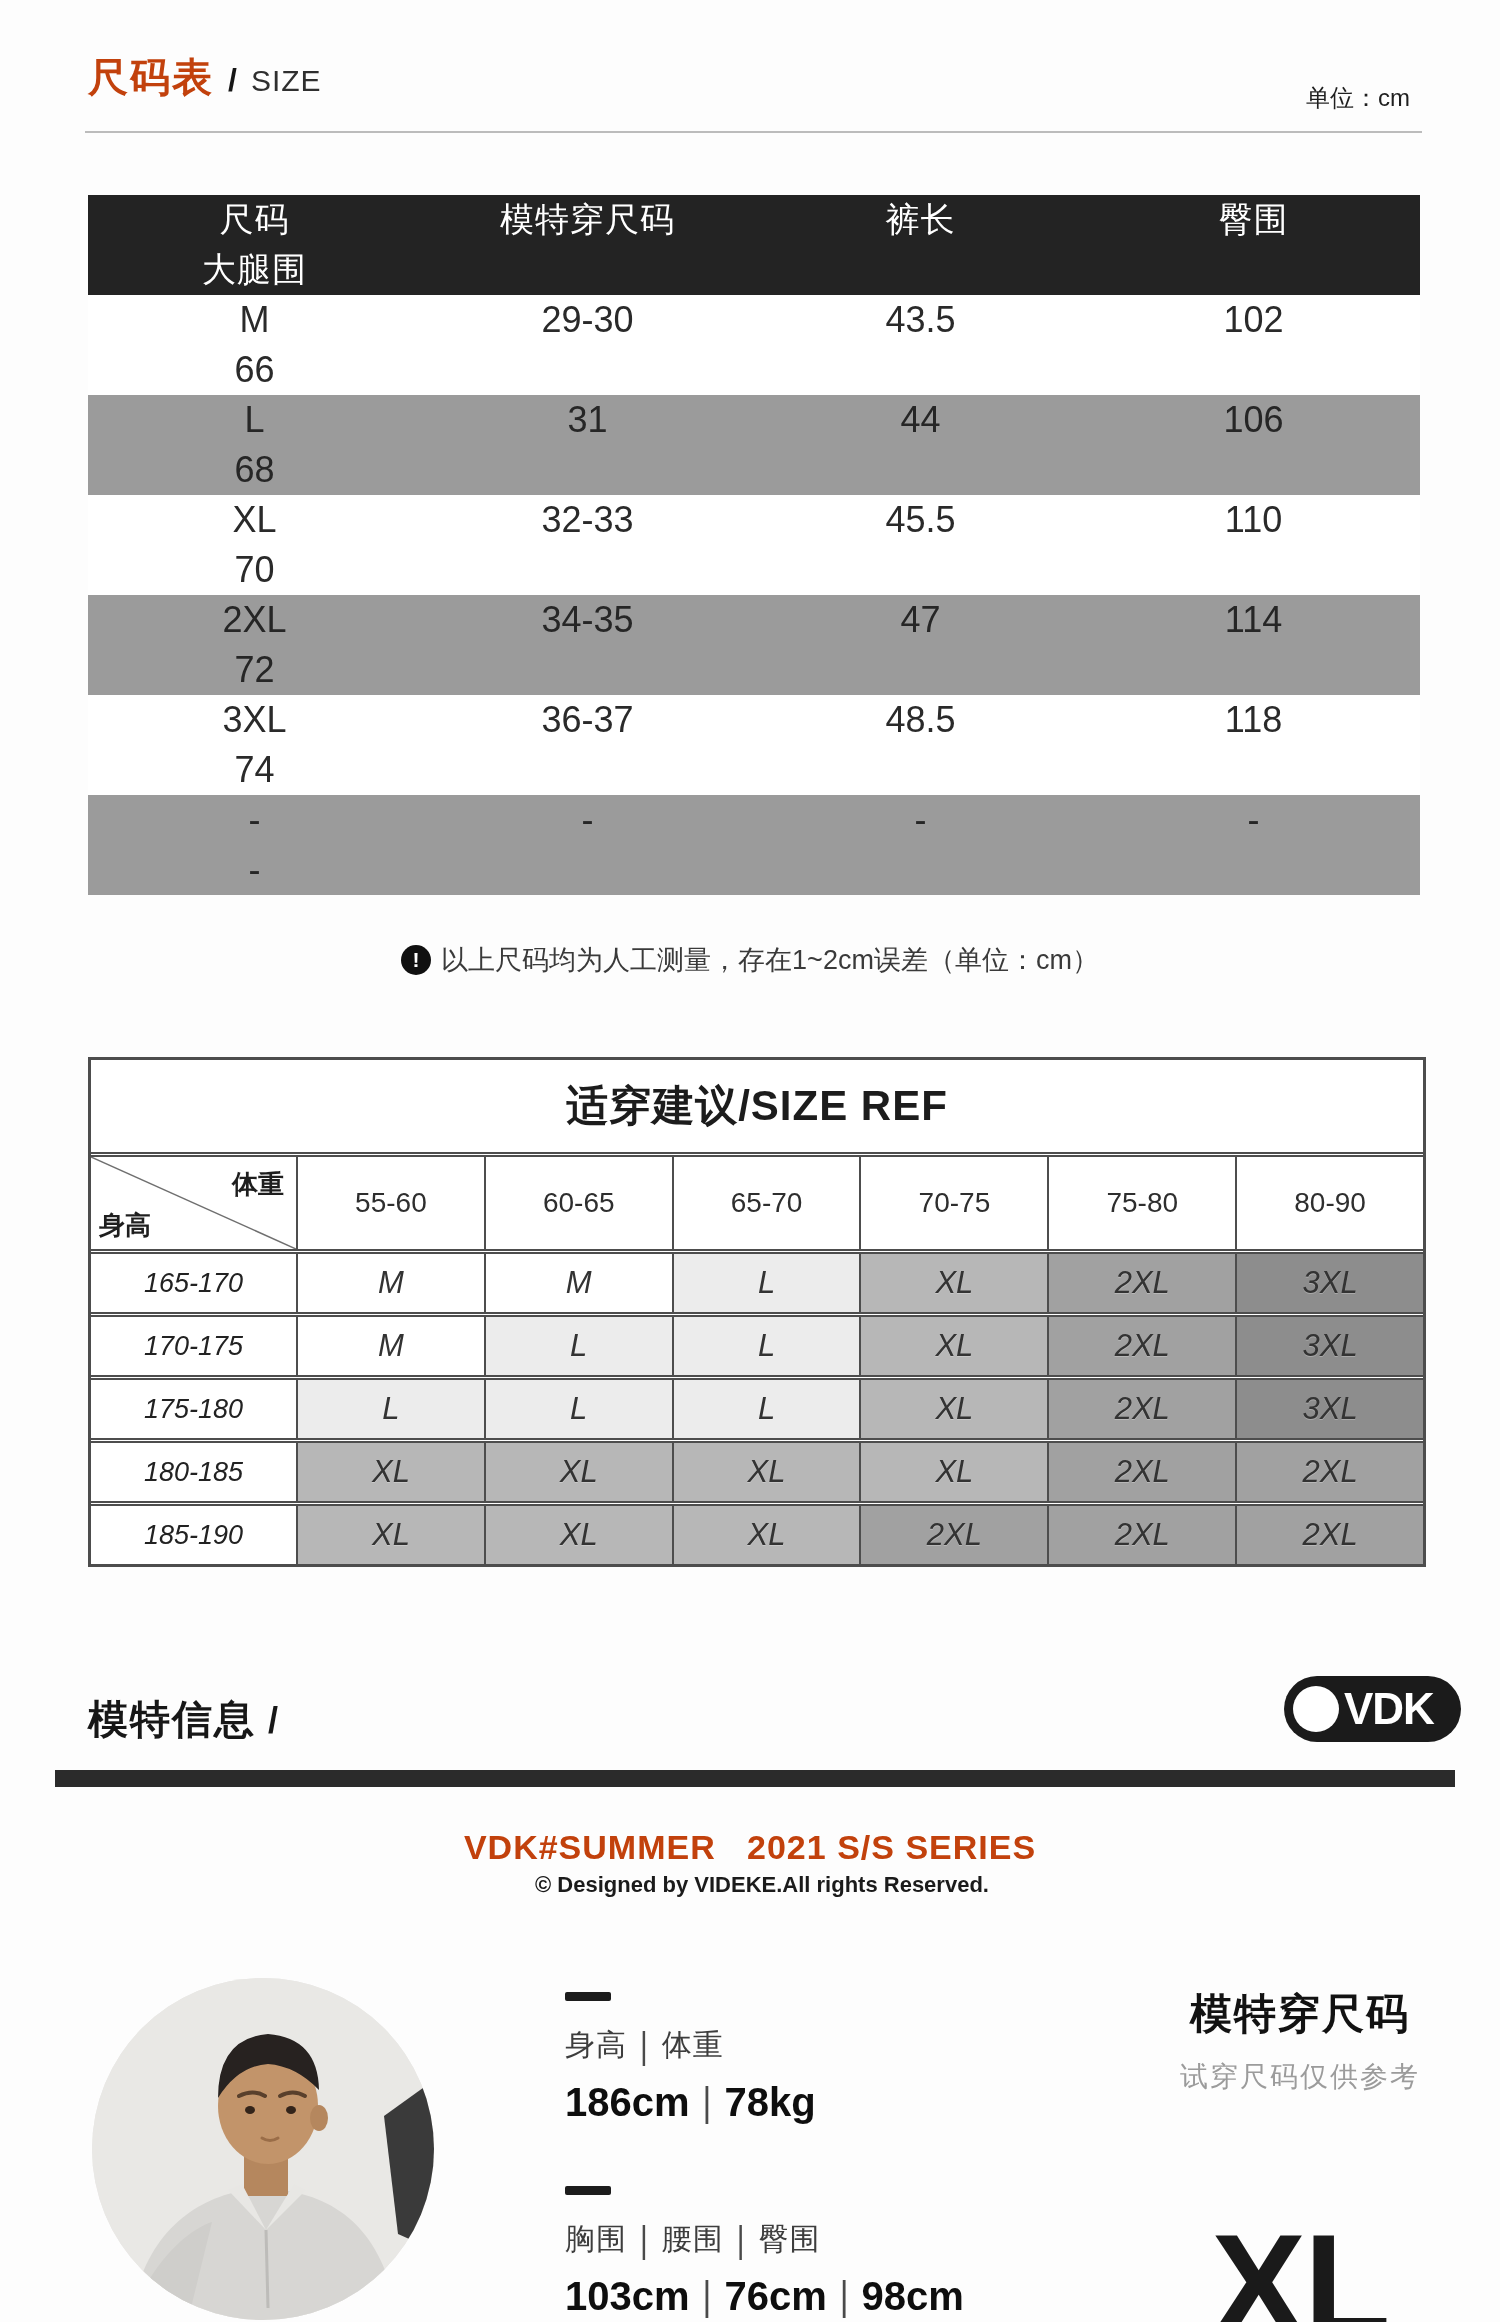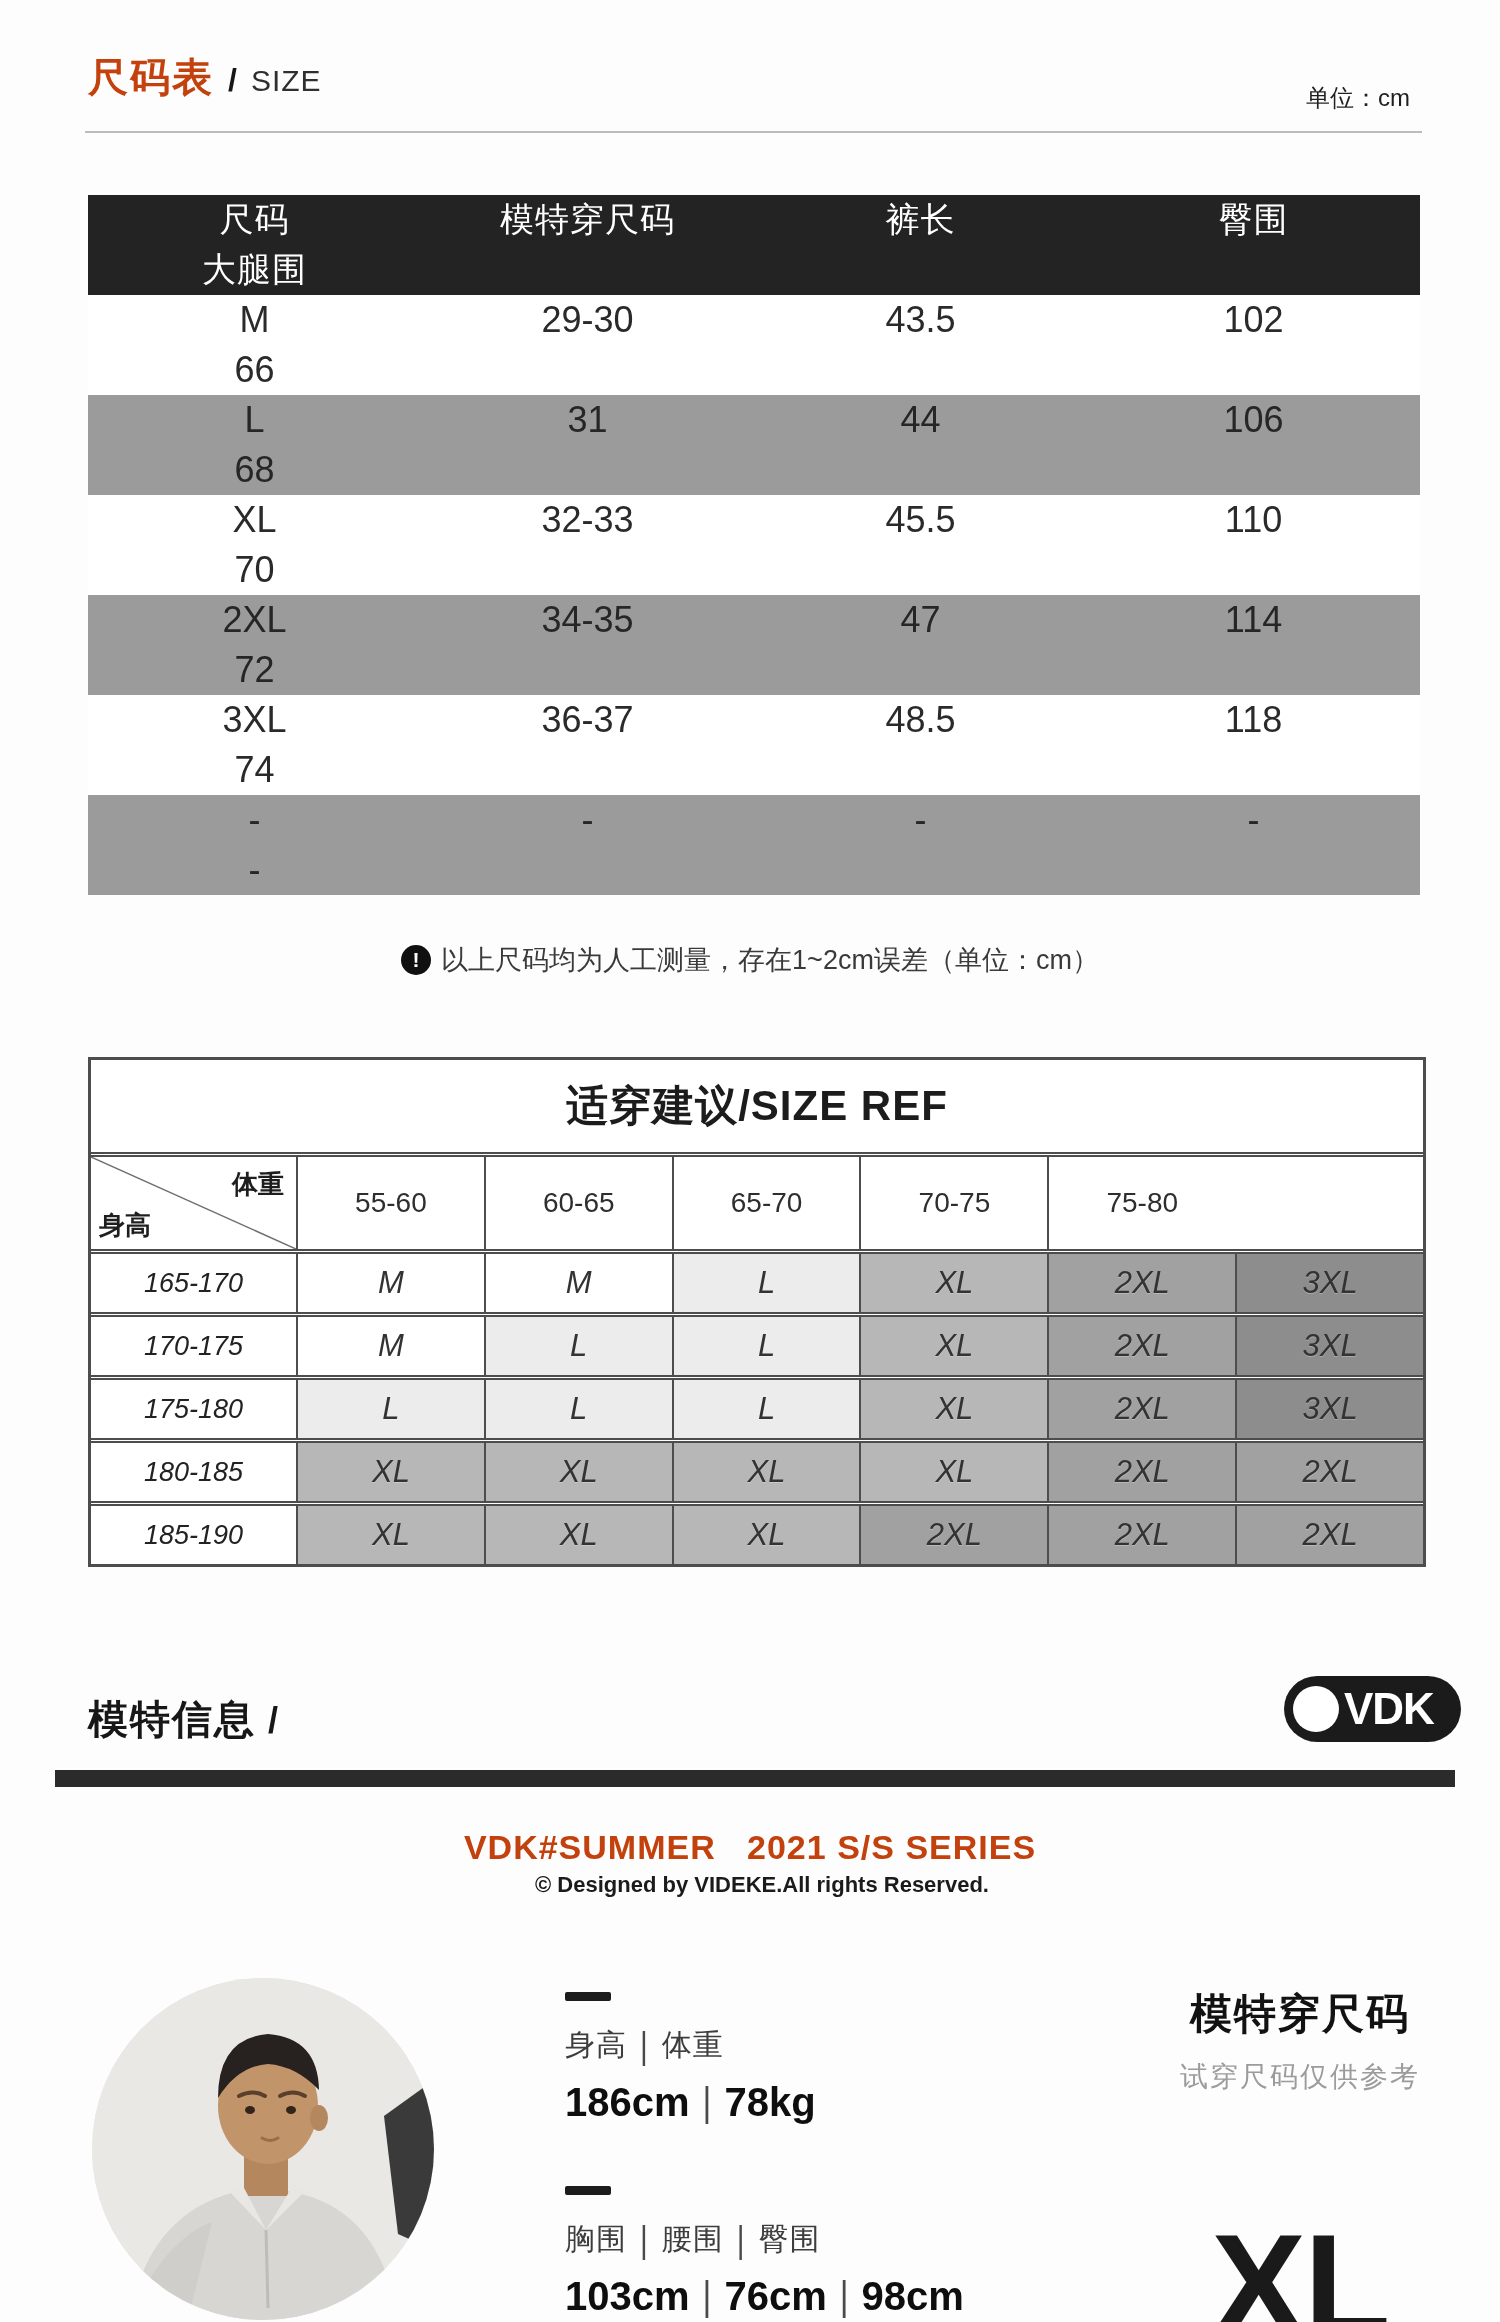--- a/index.html
+++ b/index.html
@@ -147,20 +147,21 @@
           <line x1="0" y1="0" x2="100" y2="100" stroke="#6f6f6f" stroke-width="1.5" vector-effect="non-scaling-stroke"></line>
         </svg>
         <span class="cw">体重</span>
         <span class="ch">身高</span>
       </div>
       <div class="t2-hcell">55-60</div>
       <div class="t2-hcell">60-65</div>
       <div class="t2-hcell">65-70</div>
       <div class="t2-hcell">70-75</div>
       <div class="t2-hcell">75-80</div>
+      <div class="t2-hcell">80-90</div>
     </div>
     <div class="t2-row">
       <div class="hc">165-170</div>
       <div class="sz v-M">M</div>
       <div class="sz v-M">M</div>
       <div class="sz v-L">L</div>
       <div class="sz v-XL">XL</div>
       <div class="sz v-2XL">2XL</div>
       <div class="sz v-3XL">3XL</div>
     </div>

